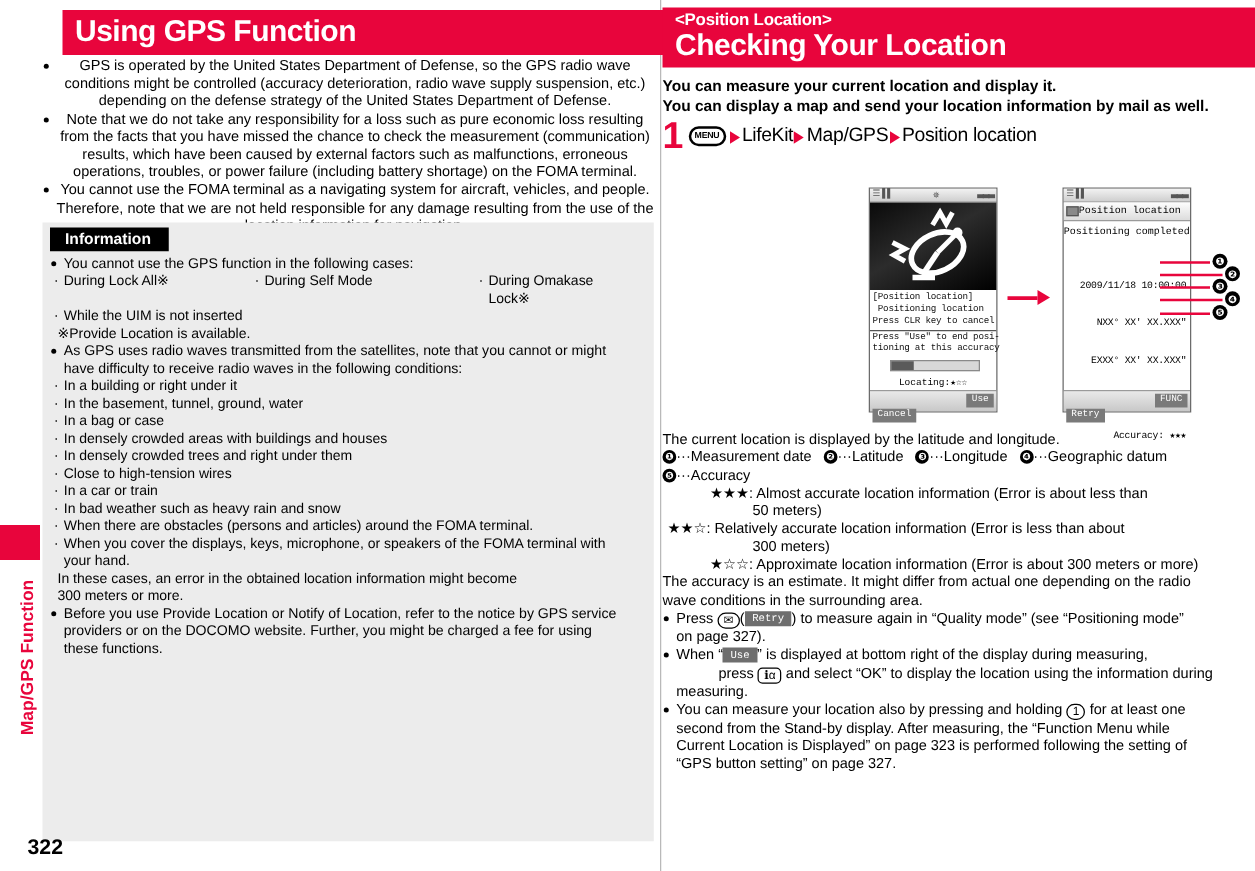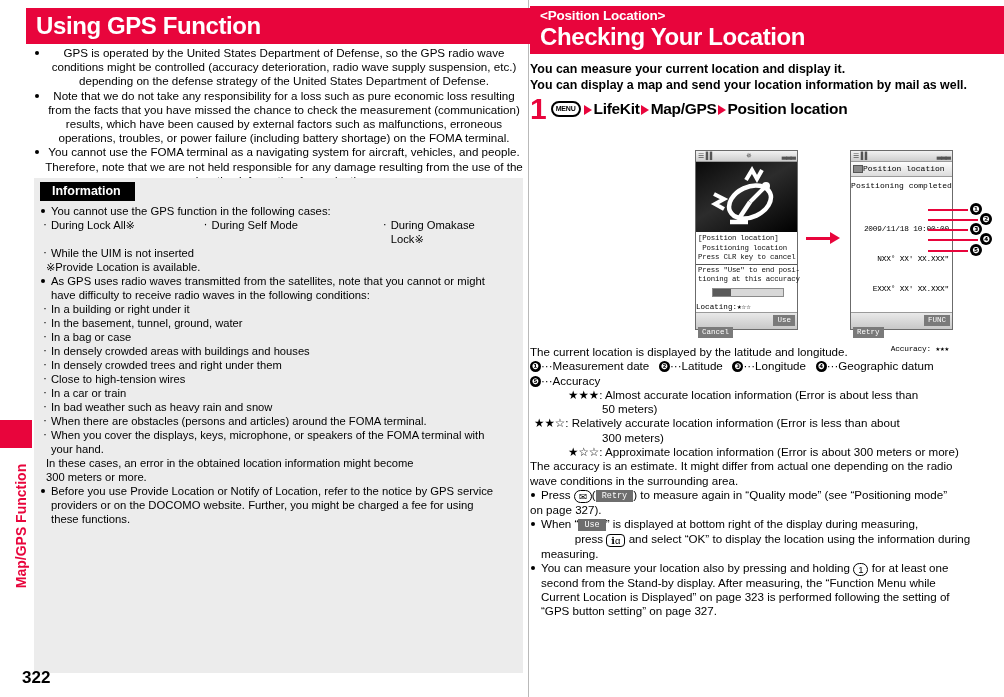--- a/index.html
+++ b/index.html
@@ -18,21 +18,21 @@
 
   
   .banner{
     background:#e8053c;color:#fff;font-weight:bold;
     padding:3px 10px 5px 10px;line-height:1.05;
   }
   .banner-sub{font-size:13.5px;letter-spacing:-0.2px;display:block;margin-bottom:1px;}
   .banner-main{font-size:24px;letter-spacing:-0.4px;display:block;}
   .banner-only{font-size:24px;letter-spacing:-0.4px;display:block;padding:2px 0 1px 0;}
 
-  .l-banner{position:absolute;left:26px;top:8px;width:487px;}
+  .l-banner{position:absolute;left:50px;top:8px;width:487px;}
   .r-banner{position:absolute;left:0px;top:6px;width:474px;}
 
   
   .bul-list{position:absolute;left:34px;top:46px;width:489px;}
   .bul{
     position:relative;padding-left:11px;font-size:11.6px;line-height:14.2px;
     margin-bottom:0px;text-align:center;
   }
   .bul:before{
     content:"";position:absolute;left:1px;top:5px;width:4px;height:4px;
@@ -80,21 +80,21 @@
   .keycap{
     display:inline-block;border:2px solid #000;border-radius:9px;
     font-size:7px;font-weight:bold;padding:2px 3px;line-height:8px;
     margin-right:2px;letter-spacing:-0.2px;
   }
   .rarrow{
     display:inline-block;width:0;height:0;border-left:8px solid #e8053c;
     border-top:5px solid transparent;border-bottom:5px solid transparent;
     margin:0 2px 0 1px;position:relative;top:1px;
   }
-  .steptxt{font-size:15.5px;font-weight:bold;letter-spacing:-0.3px;}
+  .steptxt{font-size:15.5px;font-weight:normal;letter-spacing:-0.3px;}
 
   
   .phone{position:absolute;border:1px solid #6b6b6b;background:#fff;box-sizing:border-box;}
   .ph-status{
     height:10px;background:linear-gradient(#f2f2f2,#cfcfcf);
     border-bottom:1px solid #9a9a9a;position:relative;
   }
   .ph-status .sig{position:absolute;left:2px;top:1px;font-size:7px;color:#555;letter-spacing:-1px;line-height:8px;}
   .ph-status .bat{position:absolute;right:2px;top:1px;font-size:7px;color:#555;letter-spacing:-1px;line-height:8px;}
   .ph-status .gpsicon{position:absolute;left:50px;top:1px;font-size:7px;color:#555;}
@@ -123,21 +123,21 @@
     white-space:pre;letter-spacing:-0.2px;
   }
   .ph1-txt2{
     font-family:"Liberation Mono","DejaVu Sans Mono",monospace;
     font-size:7.4px;line-height:9.6px;padding:0px 1px 0 2px;color:#111;
     white-space:pre;letter-spacing:-0.2px;border-top:1px solid #555;margin-top:1px;padding-top:1px;
   }
   .progress-wrap{position:absolute;left:16px;bottom:32px;width:70px;height:7px;background:#d8d8d8;border:1px solid #8a8a8a;}
   .progress-bar{width:18px;height:100%;background:#5a5a5a;}
   .locating{
-    position:absolute;left:0;right:0;bottom:18px;text-align:left;
+    position:absolute;left:0;right:0;bottom:18px;text-align:center;
     font-family:"Liberation Mono","DejaVu Sans Mono",monospace;font-size:7.6px;
   }
 
   
   .tarrow{position:absolute;left:276px;top:232px;display:flex;align-items:center;}
   .tarrow .shaft{width:24px;height:3px;background:#e8053c;}
   .tarrow .head{width:0;height:0;border-left:10px solid #e8053c;border-top:6px solid transparent;border-bottom:6px solid transparent;}
 
   
   #phone2{left:320px;top:150px;width:103px;height:180px;}
@@ -372,21 +372,21 @@
         <span>★☆☆</span>: <span>Approximate location information (Error is about 300 meters or more)</span>
       </div>
 
       <div class="rline">The accuracy is an estimate. It might differ from actual one depending on the radio</div>
       <div class="rline">wave conditions in the surrounding area.</div>
 
       <div class="rbul">
         <span>Press</span>
         <span class="keyround">✉</span>(<span class="graykey">Retry</span><span>) to measure again in “Quality mode” (see “Positioning mode”</span>
       </div>
-      <div class="rline" style="">on page 327).</div>
+      <div class="rline" style="padding-left:11px;">on page 327).</div>
 
       <div class="rbul">
         <span>When “</span><span class="graykey">Use</span><span>” is displayed at bottom right of the display during measuring,</span>
       </div>
       <div class="rline" style="padding-left:11px;text-align:center;">
         <span>press</span>
         <span class="keyround sq">ℹα</span>
         <span>and select “OK” to display the location using the information during</span>
       </div>
       <div class="rline" style="padding-left:11px;">measuring.</div>

